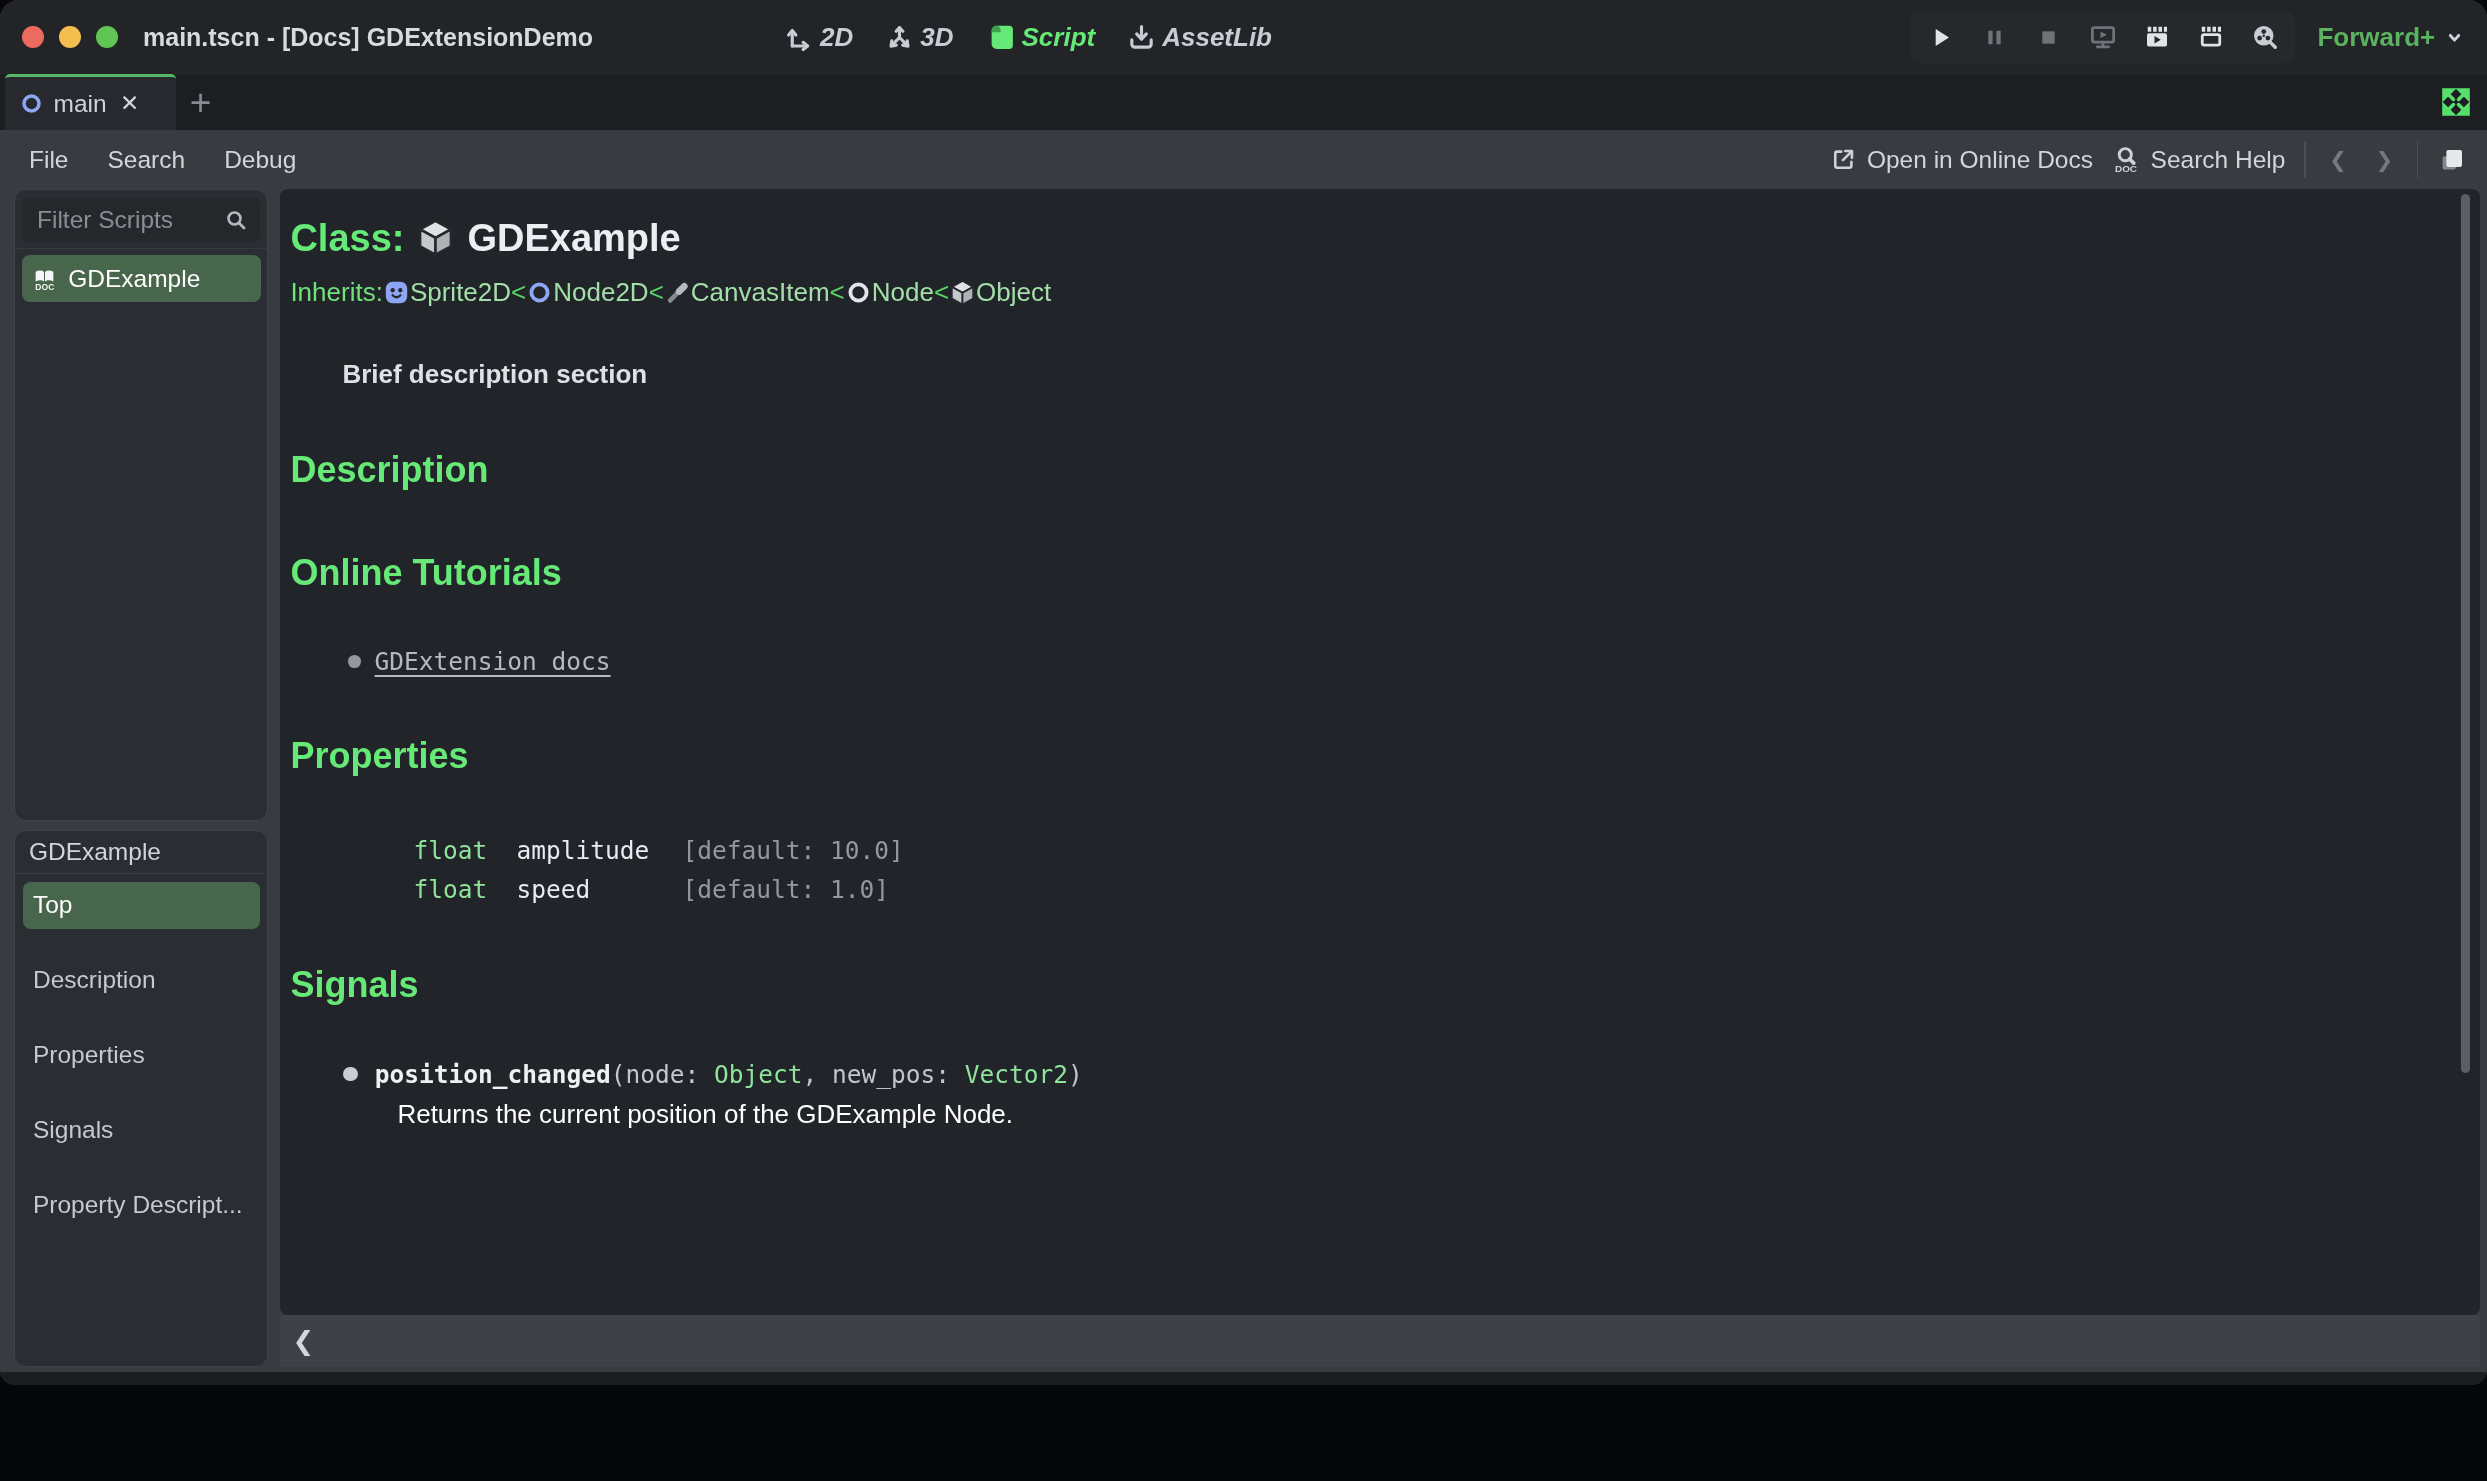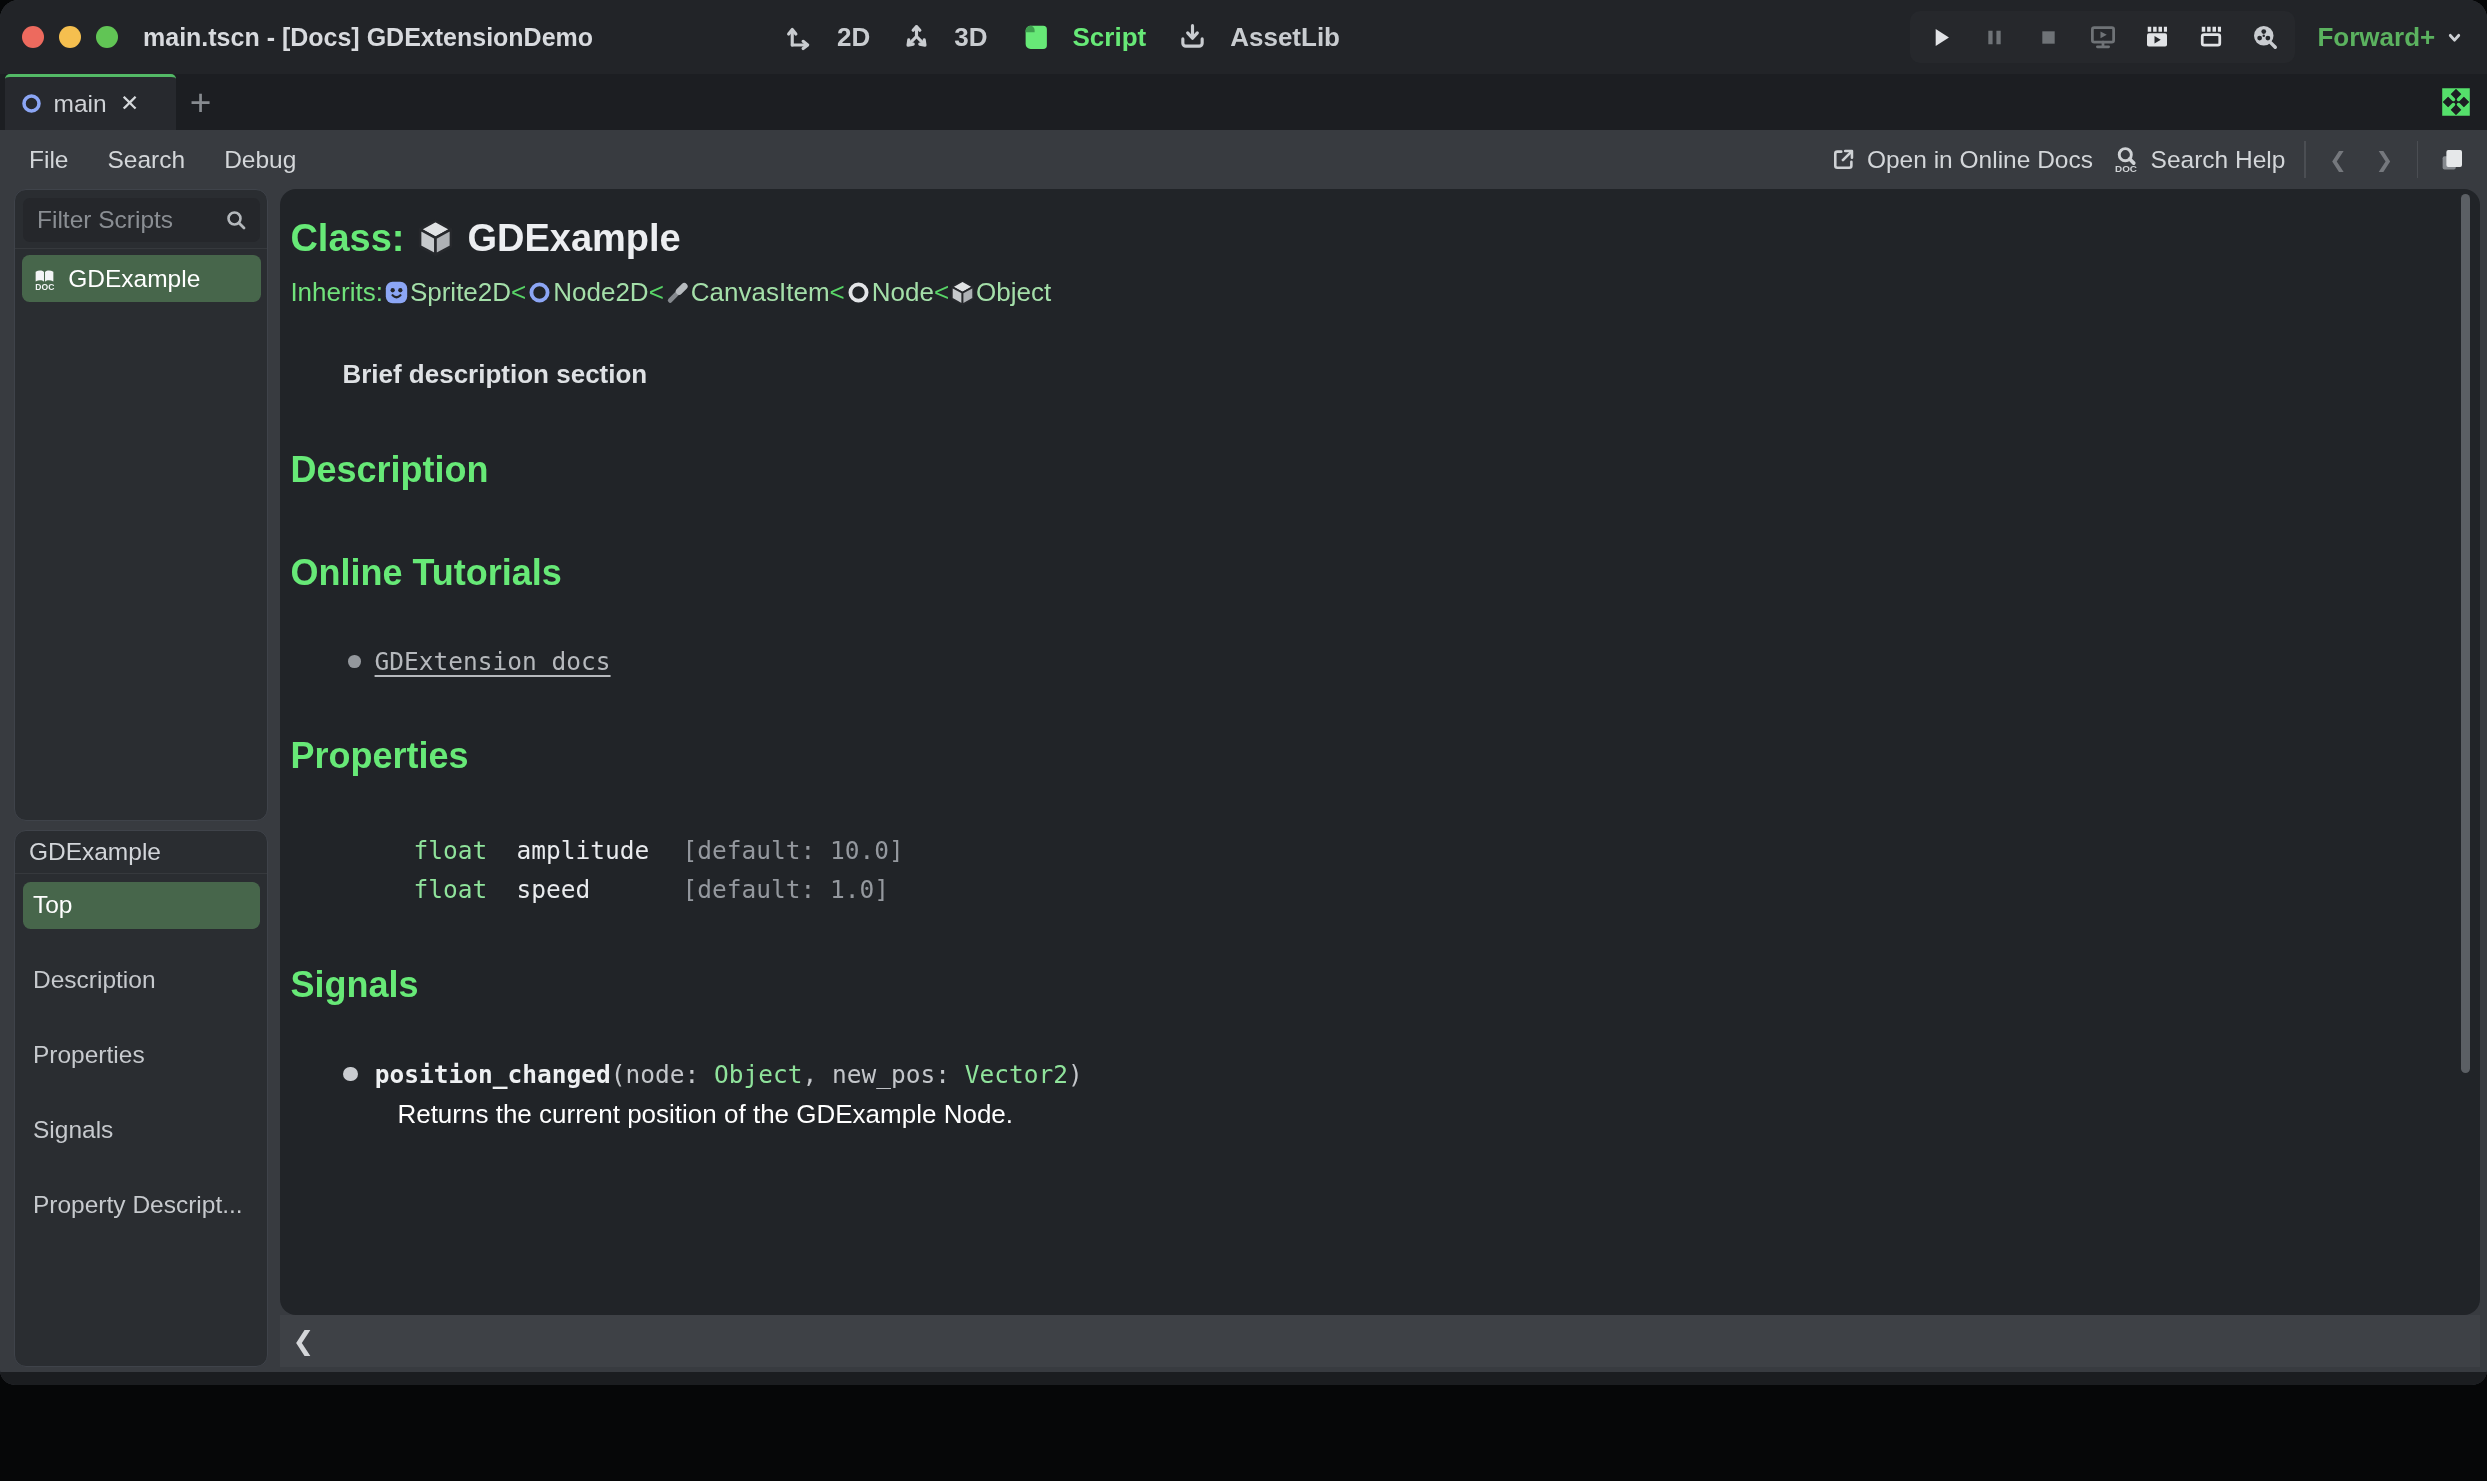--- a/index.html
+++ b/index.html
@@ -7,21 +7,21 @@
 
   
   .titlebar{height:74px;background:#222428;display:flex;align-items:center;position:relative;flex:0 0 auto;}
   .traffic{display:flex;gap:15px;padding-left:22px;align-items:center;}
   .light{width:22px;height:22px;border-radius:50%;display:inline-block;}
   .light.red{background:#ed6a5e;}
   .light.yellow{background:#f5bf4f;}
   .light.green{background:#61c555;}
   .win-title{margin-left:25px;font-size:25px;font-weight:700;color:#d8dade;white-space:nowrap;}
   .modes{position:absolute;left:785px;top:0;height:100%;display:flex;align-items:center;gap:32px;}
-  .mode{display:flex;gap:23px;font-size:26px;font-weight:700;color:#c9ccd0;}
+  .mode{display:flex;align-items:center;gap:6px;font-size:26px;font-weight:700;color:#c9ccd0;font-style:italic;}
   .mode.active{color:var(--heading-green,#67e977);}
   .tb-right{margin-left:auto;display:flex;align-items:center;gap:22px;padding-right:20px;}
   .runbar{background:#26282c;border-radius:10px;height:52px;display:flex;align-items:center;padding:0 13.5px;gap:20px;}
   .run-btn{display:flex;align-items:center;justify-content:center;width:34px;height:34px;}
   .renderer{display:flex;align-items:center;gap:6.8px;font-size:26px;font-weight:700;color:var(--accent-green,#5bb25f);}
 
   
   .tabstrip{height:56px;background:#1c1e22;display:flex;align-items:stretch;flex:0 0 auto;}
   .scene-tab{margin-left:5px;width:171px;background:#27292e;border-top:3.4px solid var(--tab-accent,#53b966);border-radius:5px 5px 0 0;display:flex;align-items:center;gap:10px;padding:0 13.5px;box-sizing:border-box;}
   .tab-label{font-size:24.5px;color:#cfd2d6;}
@@ -50,21 +50,21 @@
   .script-list{padding:6.8px;}
   .script-item{height:47px;border-radius:7.6px;display:flex;align-items:center;gap:11px;padding:0 10px;font-size:24.5px;color:#ffffff;}
   .script-item.selected{background:var(--selected-bg,#47664b);}
   .members-panel{flex:1;display:flex;flex-direction:column;min-height:0;}
   .members-header{height:42px;display:flex;align-items:center;padding:0 13.5px;font-size:24.5px;color:#d2d5d9;border-bottom:1.7px solid #36393d;}
   .member-list{padding:7.6px;display:flex;flex-direction:column;gap:28px;}
   .member-item{height:47px;display:flex;align-items:center;padding:0 10px;font-size:24.5px;color:#c6c9cd;border-radius:7.6px;}
   .member-item.selected{background:var(--selected-bg,#47664b);color:#ffffff;}
 
   .rightcol{flex:1;display:flex;flex-direction:column;min-width:0;}
-  .doc-panel{flex:1;background:#212428;border-radius:16px;position:relative;overflow:hidden;}
+  .doc-panel{flex:1;background:#212428;border-radius:8px;position:relative;overflow:hidden;}
   .doc-content{padding:12px 51px 0 10px;}
   .scroll-thumb{position:absolute;top:5px;right:10px;width:9.3px;height:879px;border-radius:5px;background:#5b5f64;}
   .statusbar{height:52px;background:#3e4146;display:flex;align-items:center;padding-left:12px;flex:0 0 auto;}
   .collapse-chev{font-size:26px;color:#d4d6d9;line-height:1;}
   .window-footer{height:12.7px;background:#1b1d20;flex:0 0 auto;}
 
   
   .class-row{margin-top:12px;height:49px;display:flex;align-items:center;gap:12px;}
   .h1{font-size:38px;font-weight:700;color:var(--heading-green,#67e977);line-height:1;}
   .h1-name{font-size:38px;font-weight:700;color:#eceef1;line-height:1;}

